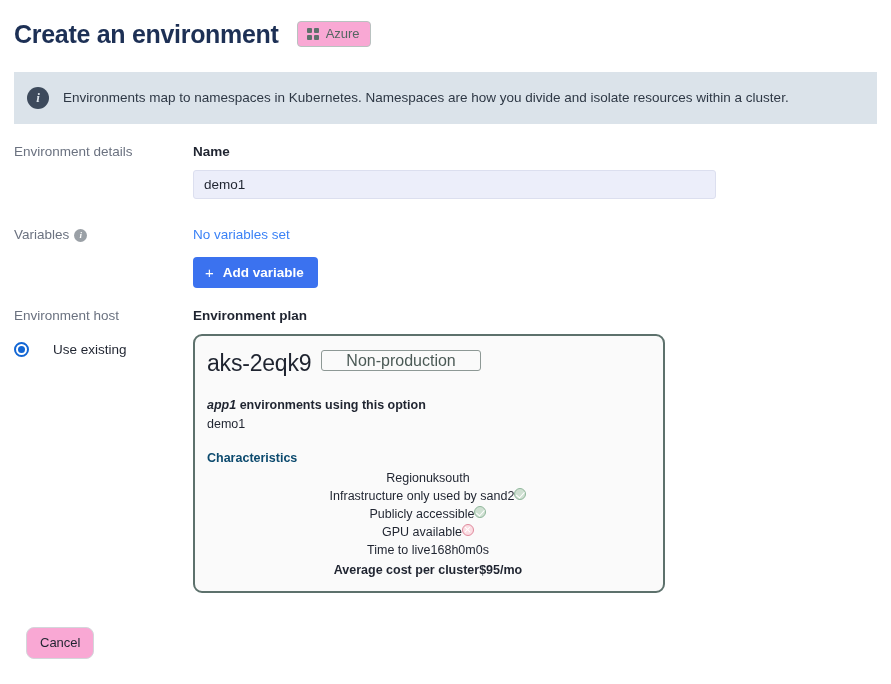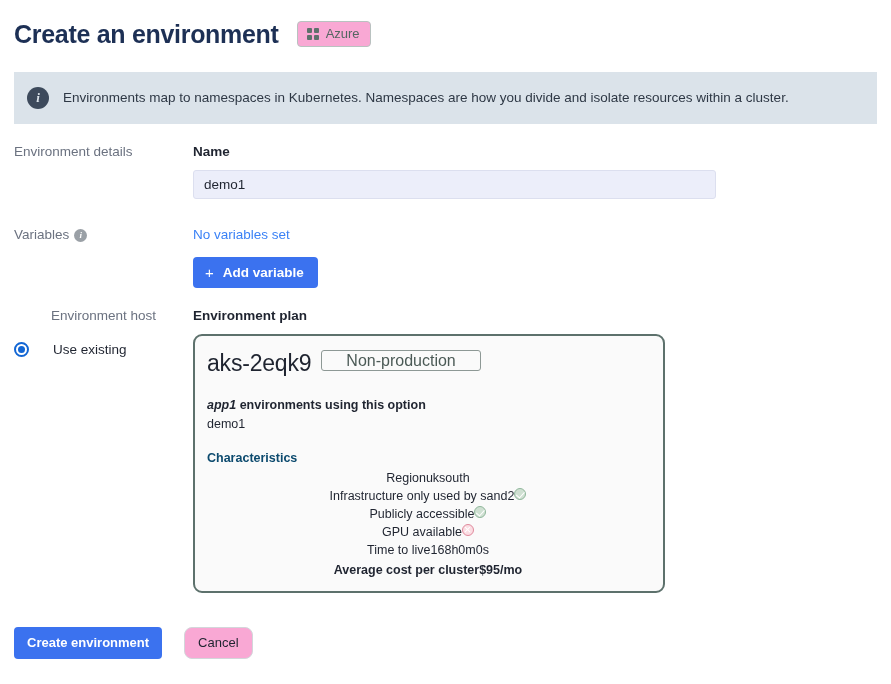--- a/index.html
+++ b/index.html
@@ -340,21 +340,21 @@
         <div class="muted-text">No variables set</div>
         <button class="btn-primary">
           <span class="plus-glyph">+</span>
           <span>Add variable</span>
         </button>
       </div>
     </div>
 
     <div class="row" style="margin-top:19px;">
       <div style="width:193px;">
-        <div class="row-label" style="width:auto;padding-left:14px;justify-content:center;">
+        <div class="row-label" style="width:auto;padding-left:14px;">
           <span>Environment host</span>
         </div>
         <div style="margin-top:12px;">
           <div class="radio-line">
             <span class="radio checked"></span>
             <span class="radio-label">Use existing</span>
           </div>
         </div>
       </div>
 
@@ -399,17 +399,16 @@
           <div class="char-row total">
             <span>Average cost per cluster</span>
             <span class="char-val">$95/mo</span>
           </div>
         </div>
       </div>
     </div>
   </div>
 
   <div class="footer">
-    <button class="btn-create">Create environment</button>
     <button class="btn-cancel">Cancel</button>
   </div>
 
 </div>
 
 </body></html>

